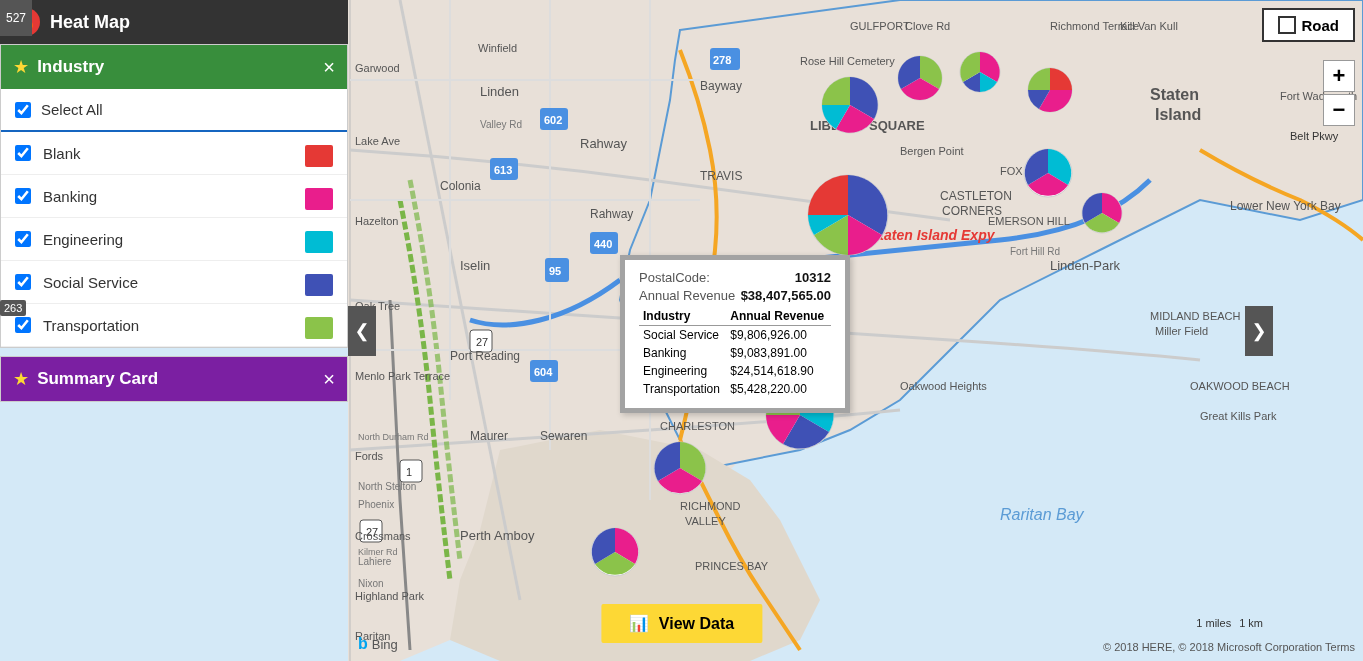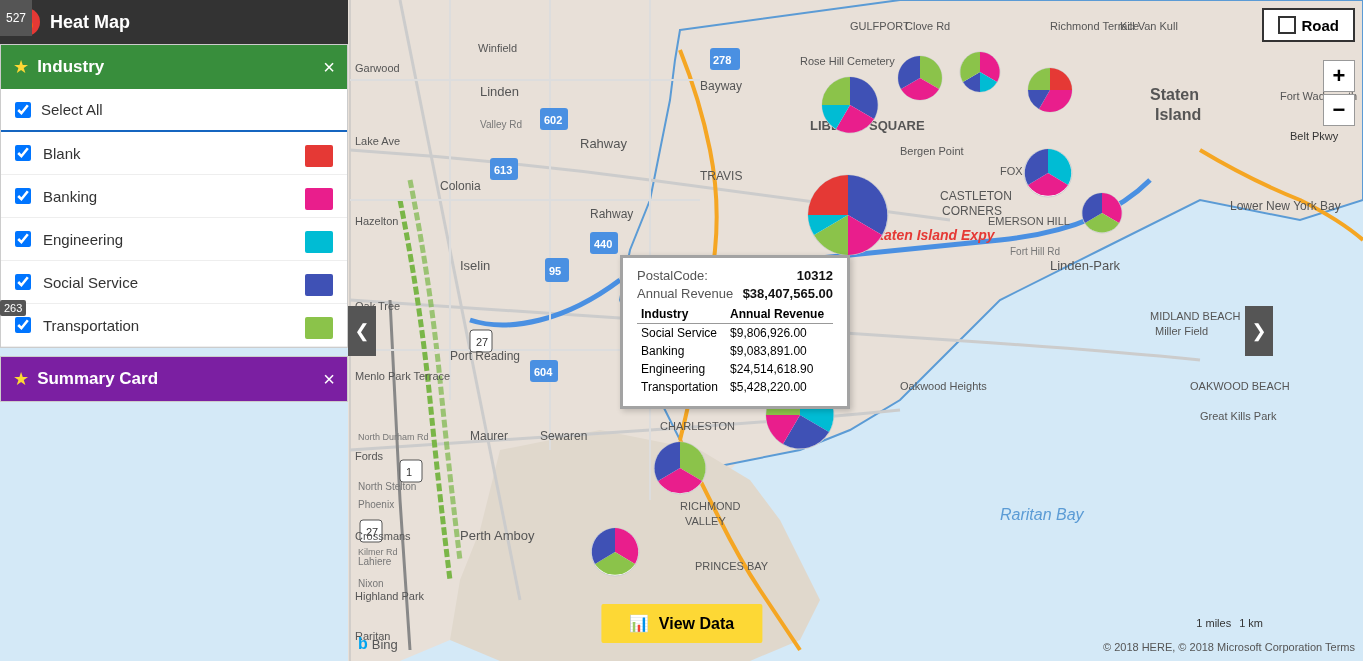--- a/index.html
+++ b/index.html
@@ -217,21 +217,21 @@
       font-weight: bold;
       line-height: 1;
     }
 
     
     .tooltip-popup {
       position: absolute;
       top: 255px;
       left: 620px;
       background: white;
-      border: 3px solid #a3a3a3;
+      border: 5px solid #a3a3a3;
       padding: 10px 14px;
       z-index: 30;
       min-width: 230px;
       font-size: 13px;
       box-shadow: 2px 2px 6px rgba(0,0,0,0.2);
     }
     .tooltip-row {
       display: flex;
       justify-content: space-between;
       margin-bottom: 3px;

